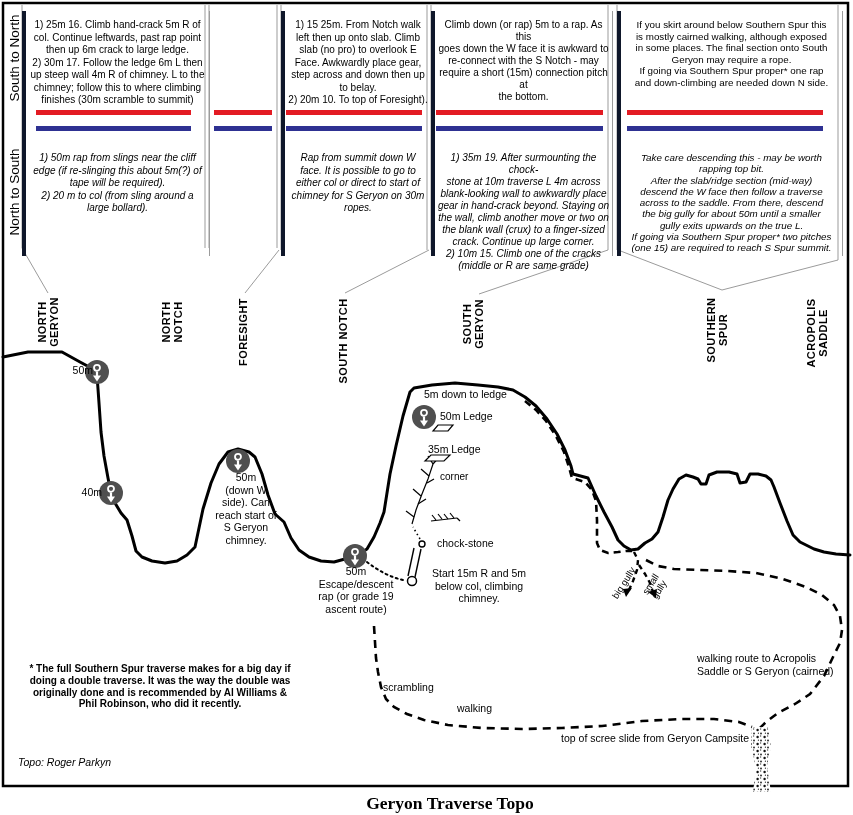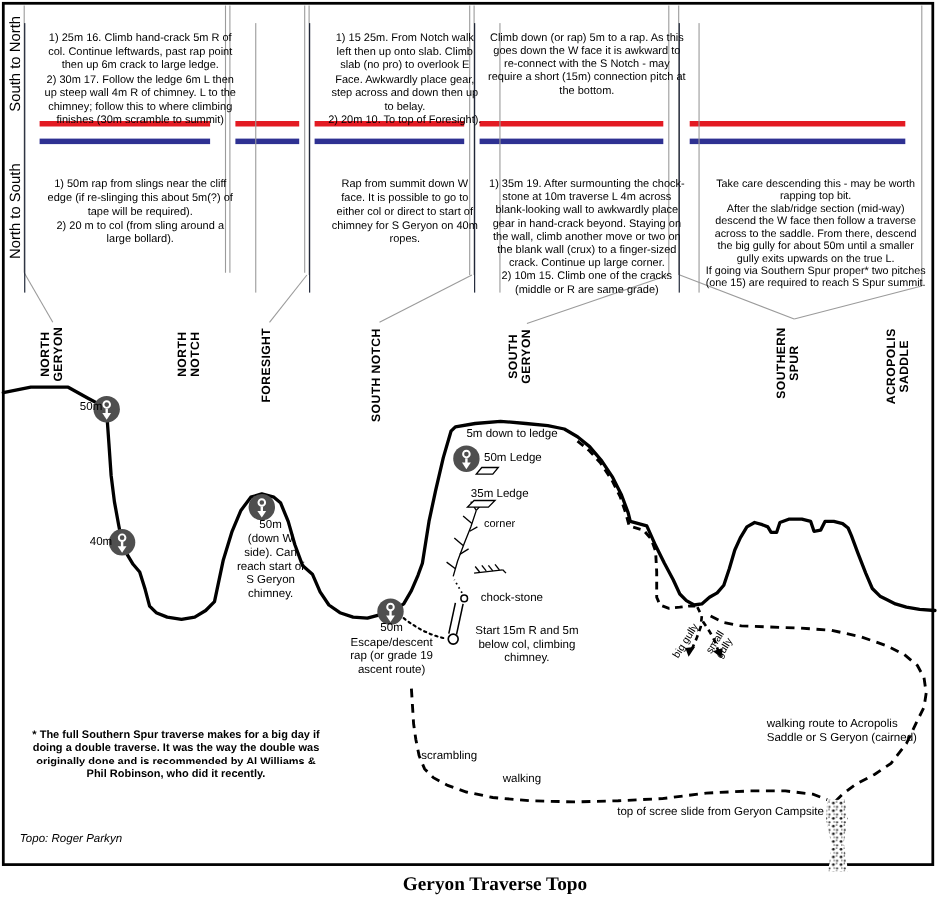--- a/index.html
+++ b/index.html
@@ -1,23 +1,23 @@
 <!DOCTYPE html>
 <html><head>
 <meta charset="utf-8">
 <style>
   html,body{margin:0;padding:0;background:#fff;}
   .stage{position:relative;width:853px;height:815px;background:#fff;overflow:hidden;
          font-family:"Liberation Sans",sans-serif;color:#000;}
   svg.layer{position:absolute;left:0;top:0;}
-  .col{position:absolute;top:21px;height:245px;border-left:1px solid #0f172a;border-right:1px solid #9b9b9b;padding-left:26px;}
+  .col{position:absolute;top:11px;height:245px;border-left:4px solid #0f172a;border-right:1px solid #9b9b9b;}
   .col p{position:absolute;left:2px;right:2px;margin:0;text-align:center;white-space:pre-line;
          font-size:10px;line-height:1.25;}
   .col .s2n{top:8px;}
-  .col .n2s{top:141px;}
+  .col .n2s{top:141px;font-style:italic;}
   .c4 p{font-size:10px;line-height:1.2;}
   .c5 p{font-size:9.8px;line-height:1.18;}
   .c5 .n2s{line-height:1.15;}
   .lbl{position:absolute;white-space:pre-line;font-size:10.5px;line-height:1.2;}
   .ctr{text-align:center;transform:translateX(-50%);}
   .rgt{text-align:right;}
   .peak{position:absolute;font-weight:bold;font-size:11px;line-height:1.12;white-space:pre;
         text-align:center;letter-spacing:.4px;transform:translate(-50%,-50%) rotate(-90deg);}
   .dir{position:absolute;font-size:13.5px;white-space:nowrap;
        transform:translate(-50%,-50%) rotate(-90deg);}
@@ -179,40 +179,46 @@
     <p class="s2n">1) 15 25m. From Notch walk
 left then up onto slab.  Climb
 slab (no pro) to overlook E
 Face.  Awkwardly place gear,
 step across and down then up
 to belay.
 2) 20m 10. To top of Foresight).</p>
     <p class="n2s">Rap from summit down W
 face.  It is possible to go to
 either col or direct to start of
-chimney for S Geryon on 40m
+chimney for S Geryon on 30m
 ropes.</p>
   </div>
   <div class="col c4" style="left:431px;width:177px">
     <p class="s2n">Climb down (or rap) 5m to a rap.  As this
 goes down the W face it is awkward to
 re-connect with the S Notch - may
 require a short (15m) connection pitch at
 the bottom.</p>
     <p class="n2s">1) 35m 19.  After surmounting the chock-
 stone at 10m traverse L 4m across
 blank-looking wall to awkwardly place
 gear in hand-crack beyond.  Staying on
 the wall, climb another move or two on
 the blank wall (crux) to a finger-sized
 crack.  Continue up large corner.
 2) 10m 15.  Climb one of the cracks
 (middle or R are same grade)</p>
   </div>
   <div class="col c5" style="left:617px;width:221px">
+    <p class="s2n">If you skirt around below Southern Spur this
+is mostly cairned walking, although exposed
+in some places.  The final section onto South
+Geryon may require a rope.
+If going via Southern Spur proper* one rap
+and down-climbing are needed down N side.</p>
     <p class="n2s">Take care descending this - may be worth
 rapping top bit.
 After the slab/ridge section (mid-way)
 descend the W face then follow a traverse
 across to the saddle.  From there, descend
 the big gully for about 50m until a smaller
 gully exits upwards on the true L.
 If going via Southern Spur proper* two pitches
 (one 15) are required to reach S Spur summit.</p>
   </div>

